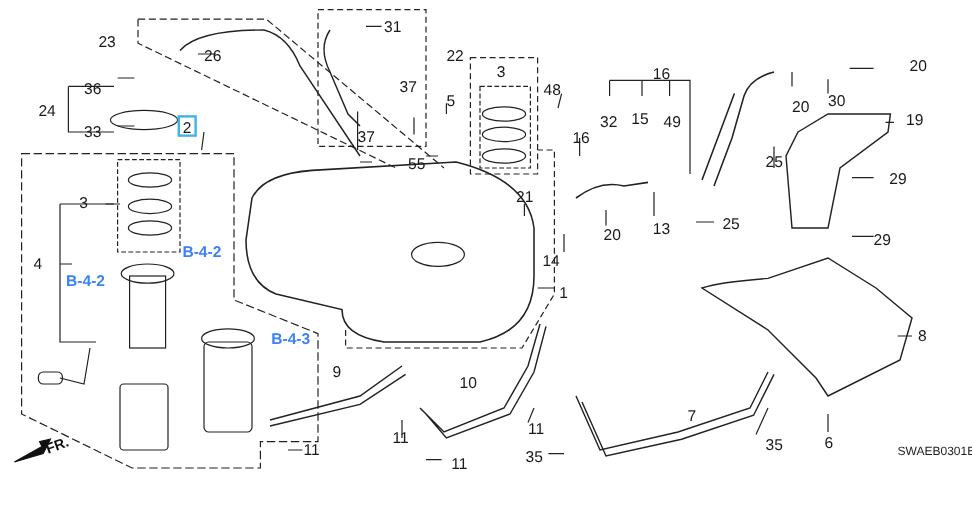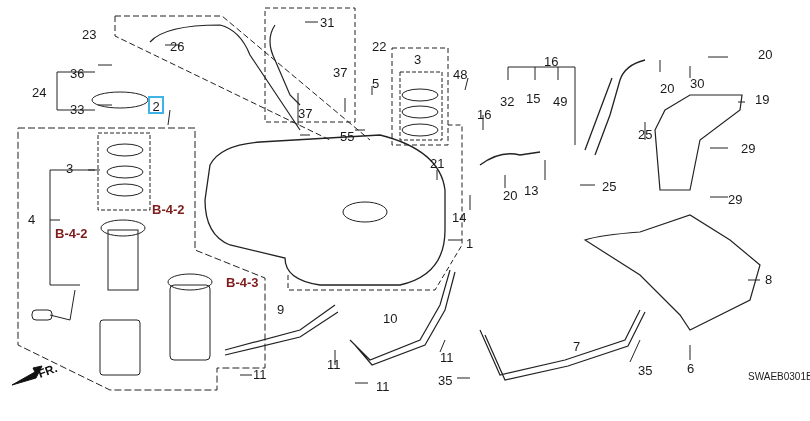--- a/index.html
+++ b/index.html
@@ -1,19 +1,19 @@
 <!DOCTYPE html>
 <html><head>
   <meta charset="utf-8">
   <style>
     html, body { margin: 0; padding: 0; background: #ffffff; }
     body { width: 810px; height: 421px; overflow: hidden; position: relative; font-family: "Liberation Sans", sans-serif; }
     #diagram { position: absolute; left: 0; top: 0; width: 810px; height: 421px; }
     .callout { position: absolute; font-family: "Liberation Sans", sans-serif; font-size: 13px; color: #1a1a1a; line-height: 1; white-space: nowrap; }
-    .ref { position: absolute; font-family: "Liberation Sans", sans-serif; font-size: 13px; font-weight: bold; color: #7f1d1d; white-space: nowrap; }
+    .ref { position: absolute; font-family: "Liberation Sans", sans-serif; font-size: 13px; font-weight: bold; color: #3b82f6; white-space: nowrap; }
     .highlight-box { position: absolute; border: 2px solid #3fb2e6; width: 16px; height: 18px; box-sizing: border-box; }
     .highlight-box span { position: absolute; left: 0; top: 1px; width: 100%; text-align: center; font-size: 13px; color: #1a1a1a; }
     .code { position: absolute; font-size: 10px; color: #222; letter-spacing: 0px; margin-left: 36px; }
     .fr { position: absolute; font-size: 12px; font-weight: bold; color: #111; transform: rotate(-20deg); }
   </style>
 </head>
 <body>
 
 <svg id="diagram" viewBox="0 0 810 421" xmlns="http://www.w3.org/2000/svg">
   <g fill="none" stroke="#222" stroke-width="1">
@@ -90,21 +90,21 @@
 <div class="callout" style="left:333px;top:66px">37</div>
 <div class="callout" style="left:372px;top:77px">5</div>
 <div class="callout" style="left:298px;top:107px">37</div>
 <div class="callout" style="left:340px;top:130px">55</div>
 <div class="callout" style="left:414px;top:53px">3</div>
 <div class="callout" style="left:453px;top:68px">48</div>
 <div class="callout" style="left:477px;top:108px">16</div>
 <div class="callout" style="left:430px;top:157px">21</div>
 <div class="callout" style="left:452px;top:211px">14</div>
 <div class="callout" style="left:503px;top:189px">20</div>
-<div class="callout" style="left:524px;top:184px">13</div>
+<div class="callout" style="left:544px;top:184px">13</div>
 <div class="callout" style="left:544px;top:55px">16</div>
 <div class="callout" style="left:500px;top:95px">32</div>
 <div class="callout" style="left:526px;top:92px">15</div>
 <div class="callout" style="left:553px;top:95px">49</div>
 <div class="callout" style="left:602px;top:180px">25</div>
 <div class="callout" style="left:638px;top:128px">25</div>
 <div class="callout" style="left:660px;top:82px">20</div>
 <div class="callout" style="left:690px;top:77px">30</div>
 <div class="callout" style="left:758px;top:48px">20</div>
 <div class="callout" style="left:755px;top:93px">19</div>

